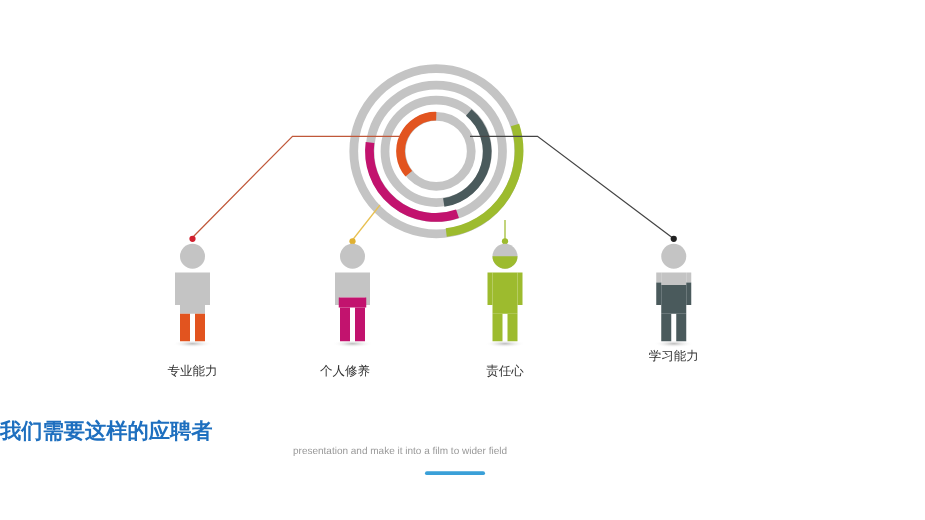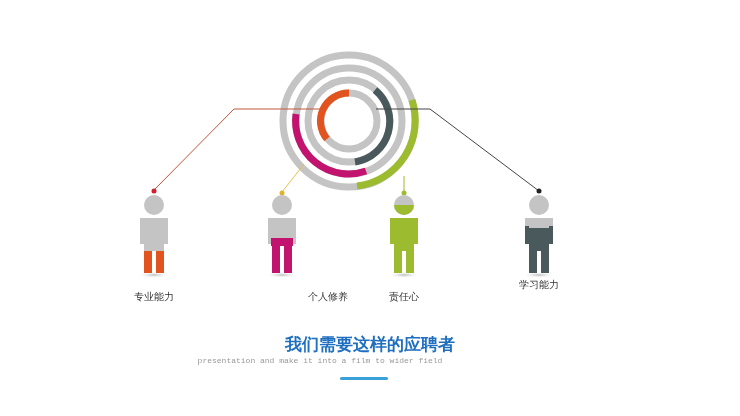--- a/index.html
+++ b/index.html
@@ -1,20 +1,20 @@
 <!DOCTYPE html>
 <html><head>
 <meta charset="utf-8">
 <style>
   html,body{margin:0;padding:0;background:#fff;}
   body{width:740px;height:416px;position:relative;overflow:hidden;font-family:"DejaVu Sans",sans-serif;}
   svg.main{position:absolute;left:0;top:0;}
   .label{position:absolute;font-size:10px;font-weight:normal;color:#333;text-align:center;width:100px;}
-  .title{position:absolute;left:0;width:740px;top:333px;text-align:center;font-size:17px;font-weight:bold;color:#1e6fbf;}
-  .subtitle{position:absolute;left:0;width:640px;top:356px;text-align:center;font-size:8px;color:#999;font-family:Liberation Mono, monospace;}
+  .title{position:absolute;left:0;width:740px;top:333px;font-size:17px;font-weight:bold;color:#1e6fbf;}
+  .subtitle{position:absolute;left:0;width:640px;top:356px;text-align:center;font-size:8px;color:#999;font-family:Liberation Sans, sans-serif;}
   .underline{position:absolute;left:340px;top:377px;width:48px;height:3px;background:#3aa0d8;border-radius:2px;}
 </style>
 </head>
 <body>
 
 <svg class="main" width="740" height="416" viewBox="0 0 740 416">
   <defs>
     <radialGradient id="shadow" cx="50%" cy="50%" r="50%">
       <stop offset="0%" stop-color="#bbb"></stop>
         <stop offset="100%" stop-color="#fff" stop-opacity="0"></stop>
@@ -84,19 +84,19 @@
     <rect x="10" y="218" width="4" height="8" fill="#c4c4c4"></rect>
     <rect x="-10" y="228" width="20" height="23" fill="#4a5a5c"></rect>
     <rect x="-14" y="226" width="4" height="18" fill="#4a5a5c"></rect>
     <rect x="10" y="226" width="4" height="18" fill="#4a5a5c"></rect>
     <rect x="-10" y="251" width="8" height="22" fill="#4a5a5c"></rect>
     <rect x="2" y="251" width="8" height="22" fill="#4a5a5c"></rect>
   </g>
 </svg>
 
 <div class="label" style="left:104px;top:290px;">专业能力</div>
-<div class="label" style="left:248px;top:290px;text-align:right;">个人修养</div>
+<div class="label" style="left:226px;top:290px;">个人修养</div>
 <div class="label" style="left:354px;top:290px;text-align:center;">责任心</div>
 <div class="label" style="left:489px;top:278px;">学习能力</div>
 
 <div class="title">我们需要这样的应聘者</div>
 <div class="subtitle">presentation and make it into a film to wider field</div>
 <div class="underline"></div>
 
 </body></html>

